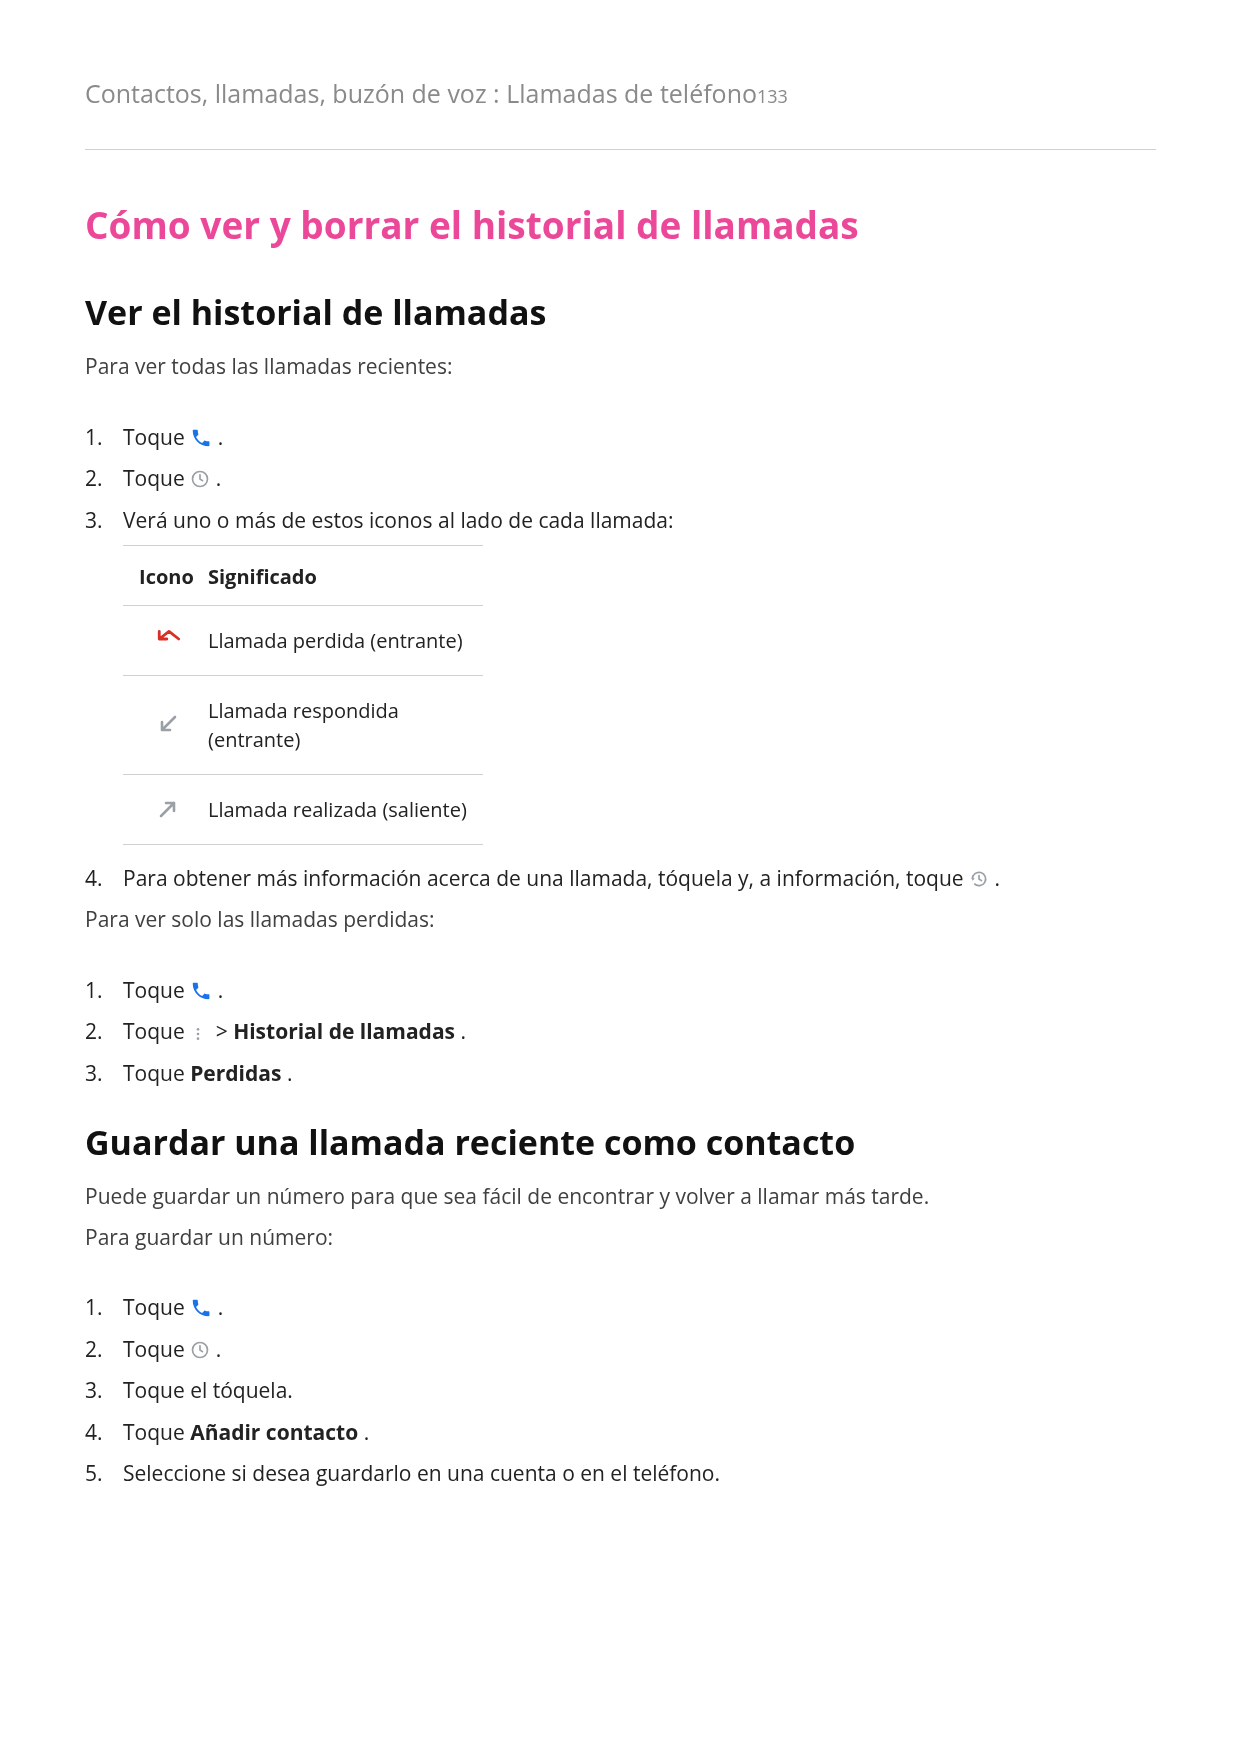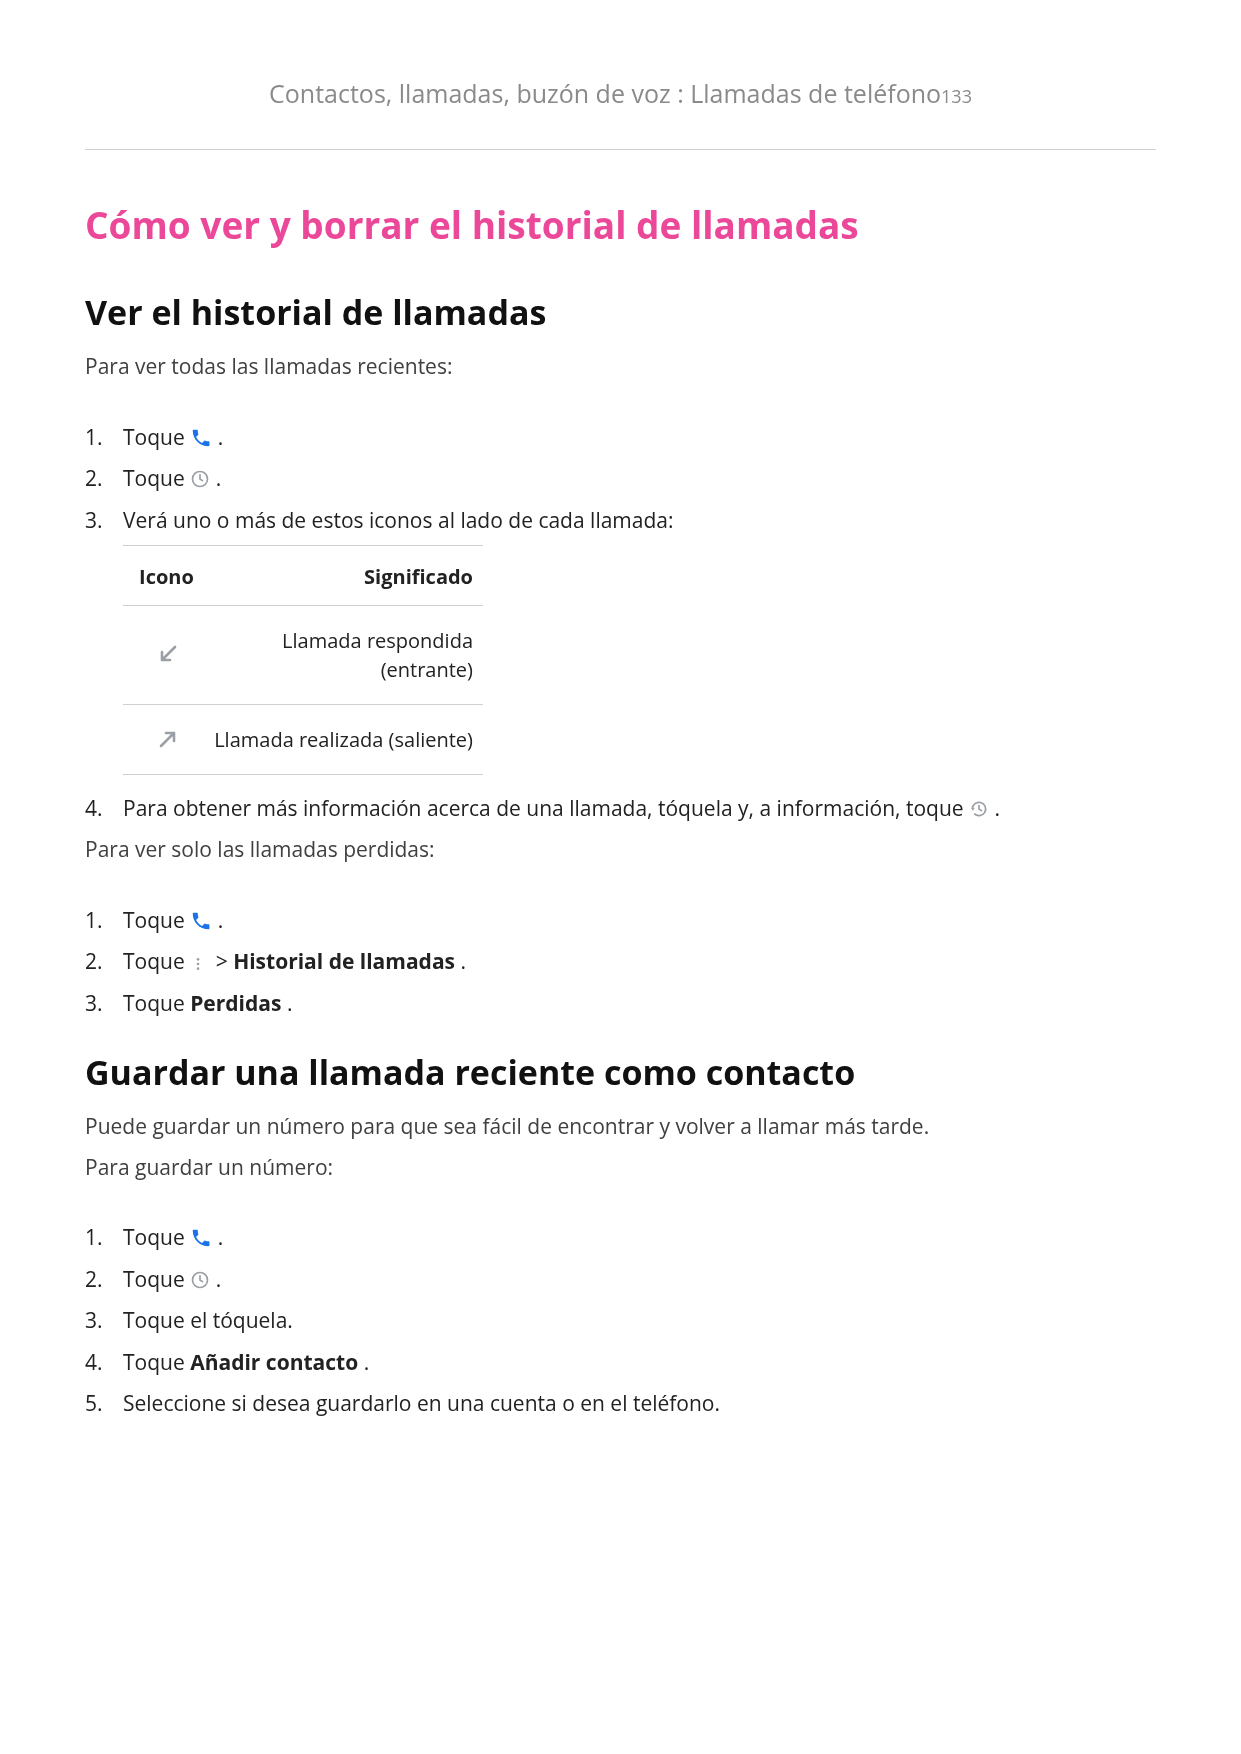--- a/index.html
+++ b/index.html
@@ -8,21 +8,21 @@
       background: #fff;
       color: #222;
       width: 1241px;
       min-height: 1754px;
       padding: 75px 85px 60px 85px;
       font-size: 21px;
       line-height: 1.45;
     }
     .header-row {
       display: flex;
-      justify-content: center;
+      justify-content: flex-start;
       align-items: baseline;
       color: #8a8a8a;
       font-size: 25px;
       margin-bottom: 38px;
     }
     .page-num { color: #8a8a8a; font-size: 18px; }
     hr.header-rule {
       border: none;
       border-top: 1px solid #d0d0d0;
       margin-bottom: 48px;
@@ -67,21 +67,21 @@
       width: 22px;
       height: 22px;
     }
     .inline-icon.sm { width: 20px; height: 20px; vertical-align: -3px; }
     table.icon-table {
       margin: 10px 0 18px 0;
       border-collapse: collapse;
       width: 360px;
     }
     table.icon-table th, table.icon-table td {
-      text-align: right;
+      text-align: left;
       padding: 20px 10px 20px 0;
       border-top: 1px solid #d0d0d0;
       vertical-align: middle;
       font-size: 20px;
     }
     table.icon-table th {
       font-weight: 700;
       padding-top: 16px;
       padding-bottom: 14px;
     }
@@ -124,20 +124,30 @@
     <span>.</span>
   </li>
   <li>
     <span>Verá uno o más de estos iconos al lado de cada llamada:</span>
 
     <table class="icon-table">
       <tbody>
           <tr>
         <th class="col-icon">Icono</th>
         <th>Significado</th>
+      </tr>
+      <tr>
+        <td class="col-icon">
+          <span class="inline-icon">
+            <svg viewBox="0 0 24 24" width="26" height="26">
+                  <path fill="none" stroke="#d93025" stroke-width="2.6" stroke-linecap="round" stroke-linejoin="round" d="M3 5v7h7 M3 12 l9-7 9 7"></path>
+                </svg>
+          </span>
+        </td>
+        <td>Llamada perdida (entrante)</td>
       </tr>
       <tr>
         <td class="col-icon">
           <span class="inline-icon">
             <svg viewBox="0 0 24 24" width="24" height="24">
                   <path fill="none" stroke="#9aa0a6" stroke-width="2.6" stroke-linecap="round" stroke-linejoin="round" d="M19 5 L6 18 M6 10v8h8"></path>
                 </svg>
           </span>
         </td>
         <td>Llamada respondida (entrante)</td>

